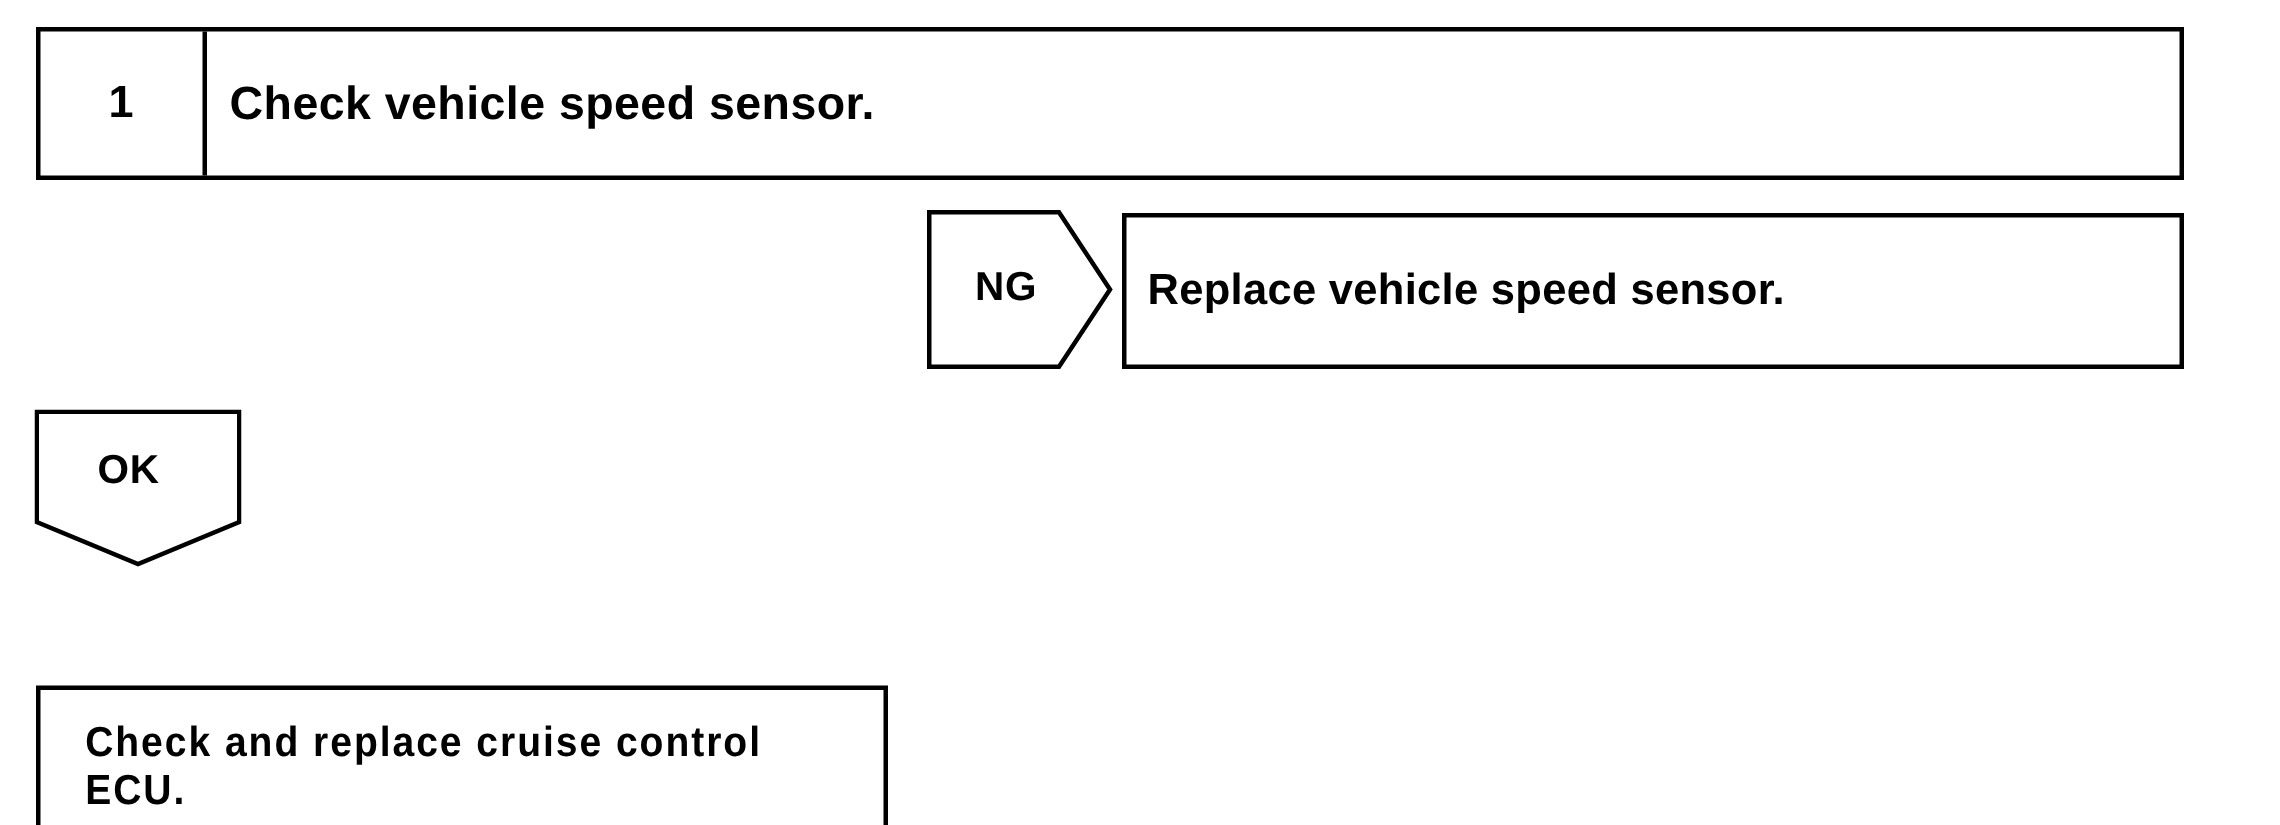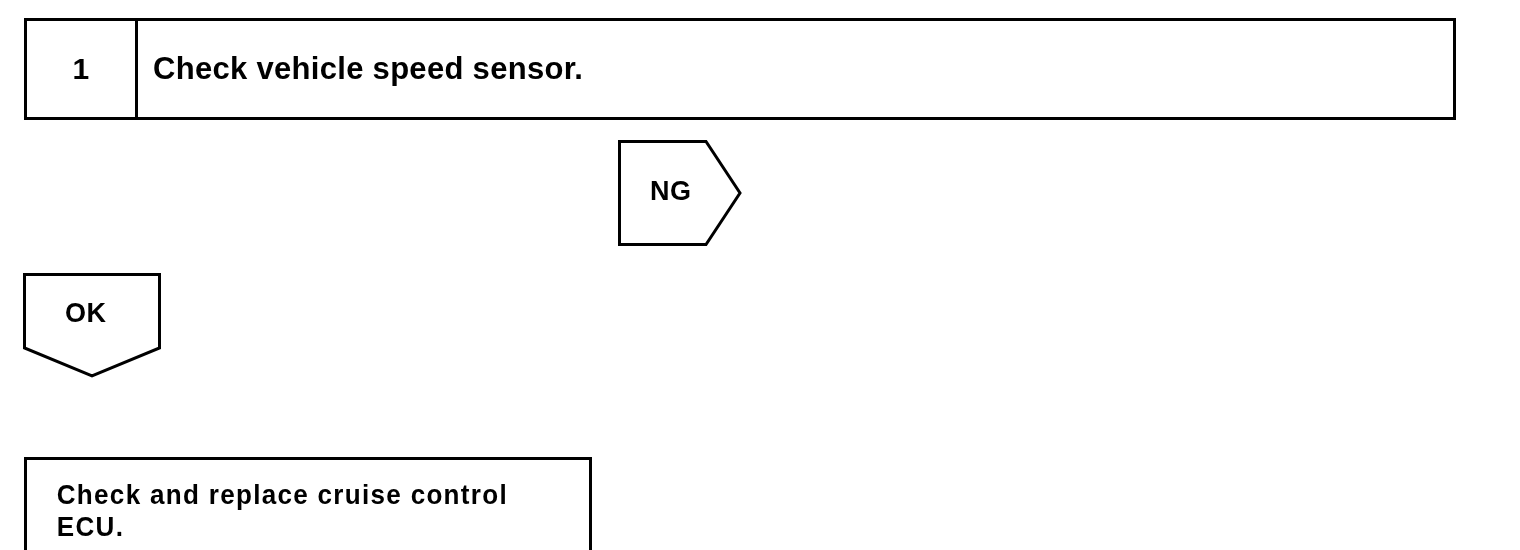--- a/index.html
+++ b/index.html
@@ -112,20 +112,23 @@
     <div class="step-title">Check vehicle speed sensor.</div>
   </div>
 
   <div class="judge judge-ng" style="left:618px; top:140px; width:124px; height:106px;">
     <svg width="124" height="106" viewBox="0 0 124 106">
       <polygon points="1.5,1.5 88,1.5 122,53 88,104.5 1.5,104.5" fill="#ffffff" stroke="#000000" stroke-width="3" stroke-linejoin="miter"></polygon>
     </svg>
     <span class="judge-label">NG</span>
   </div>
 
+  <div class="box" style="left:748px; top:142px; width:708px; height:104px;">
+    <div class="result-text">Replace vehicle speed sensor.</div>
+  </div>
 
   <div class="judge judge-ok" style="left:23px; top:273px; width:138px; height:105px;">
     <svg width="138" height="105" viewBox="0 0 138 105">
       <polygon points="1.5,1.5 136.5,1.5 136.5,75 69,103 1.5,75" fill="#ffffff" stroke="#000000" stroke-width="3" stroke-linejoin="miter"></polygon>
     </svg>
     <span class="judge-label">OK</span>
   </div>
 
   <div class="box" style="left:24px; top:413px; width:568px; height:107px;margin-top:44px;">
     <div class="result-text condensed">Check and replace cruise control ECU.</div>

